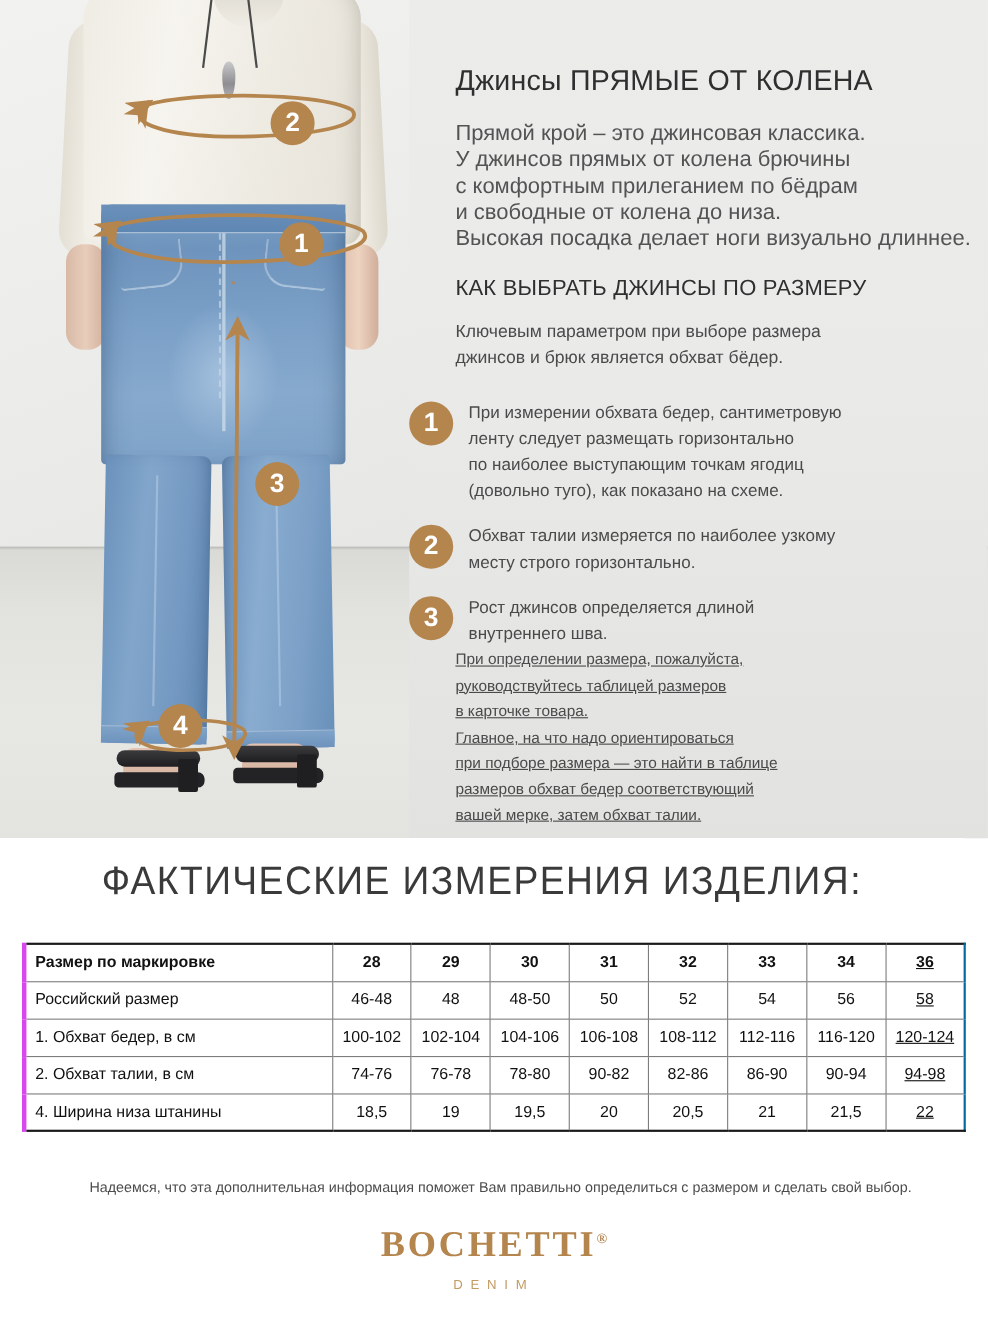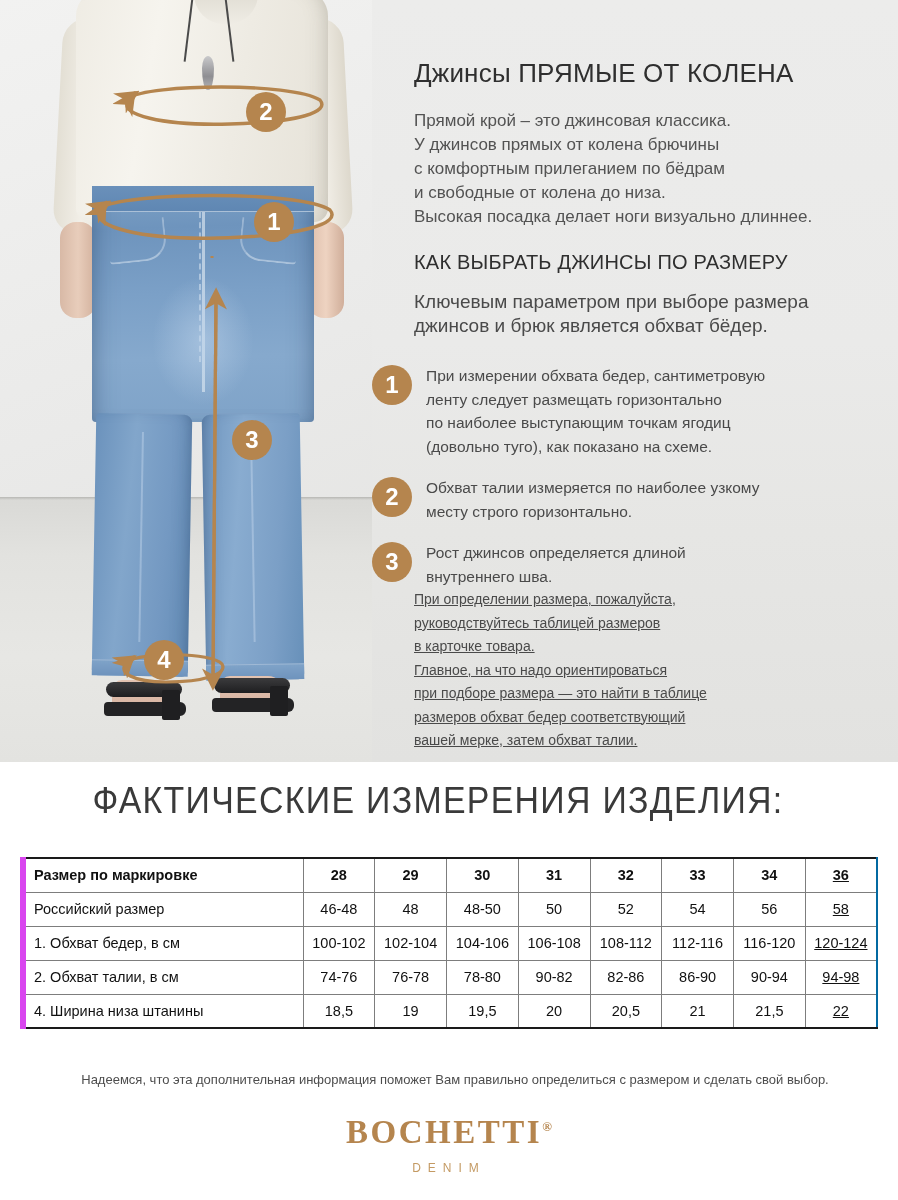--- a/index.html
+++ b/index.html
@@ -108,24 +108,24 @@
   .badge { position:absolute; width:40px; height:40px; border-radius:50%;
            background:#b5854e; color:#fff; font-size:24px; font-weight:700;
            display:flex; align-items:center; justify-content:center;
            font-family:"Liberation Sans",sans-serif; line-height:1; }
 
   
   .copy { position:absolute; left:414px; top:58px; width:470px; }
   h1.title { font-size:26px; font-weight:400; color:#2f2f2f; letter-spacing:.2px;
              margin-bottom:20px; white-space:nowrap; }
   h1.title .lead { text-transform:none; }
-  p.lede { font-size:17px; line-height:24px; color:#535353; font-weight:300; }
+  p.lede { font-size:20px; line-height:24px; color:#535353; font-weight:300; }
   h2.sub { font-size:20px; font-weight:400; color:#2f2f2f; letter-spacing:.2px;
            margin:22px 0 16px; }
-  p.key { font-size:19px; line-height:24px; color:#4a4a4a; font-weight:300; margin-bottom:22px; }
+  p.key { font-size:16px; line-height:24px; color:#4a4a4a; font-weight:300; margin-bottom:22px; }
 
   .steps { position:absolute; left:372px; top:364px; width:512px; }
   .step { display:flex; gap:14px; margin-bottom:18px; align-items:flex-start; }
   .step .badge { position:static; flex:0 0 auto; margin-top:1px; }
   .step p { font-size:15.5px; line-height:23.5px; color:#4a4a4a; font-weight:300; }
 
   .outro { position:absolute; left:414px; top:588px; width:470px;
            font-size:14px; line-height:23.5px; color:#4a4a4a; font-weight:300;text-decoration:underline; }
 
   
@@ -134,21 +134,21 @@
                 letter-spacing:1.4px; padding-top:18px;
                 font-family:"Liberation Sans Narrow","Liberation Sans",sans-serif;
                 transform:scaleX(.94); }
   table.sizes { position:absolute; left:20px; top:95px; width:858px;
                 border-collapse:collapse; table-layout:fixed; }
   table.sizes td { border:1px solid #7d7d7d; height:34px; font-size:14.5px;
                    color:#111; text-align:center; font-weight:400; }
   table.sizes td.lbl { text-align:left; padding-left:8px; width:280px; font-size:14.5px; }
   table.sizes tr:first-child td { font-weight:700; }
   table.sizes tr:first-child td.lbl { font-weight:700; }
-  table.sizes td.outerL { border-left:6px solid #d946ef; }
+  table.sizes td.outerL { border-left:4px solid #d946ef; }
   table.sizes td.outerR { border-right:2px solid #0369a1;text-decoration:underline; }
   table.sizes tr.firstrow td { border-top:2px solid #1a1a1a; }
   table.sizes tr.lastrow td { border-bottom:2px solid #1a1a1a; }
   table.sizes td.vsep { border-left:1.4px solid #1a1a1a; }
 
   .footnote { position:absolute; left:0; top:310px; width:898px; text-align:center;
               font-size:13px; color:#4d4d4d; font-weight:300;
               font-family:"Liberation Sans Narrow","Liberation Sans",sans-serif;padding-left:12px; }
 
   .logo { position:absolute; left:0; top:352px; width:898px; text-align:center; }

